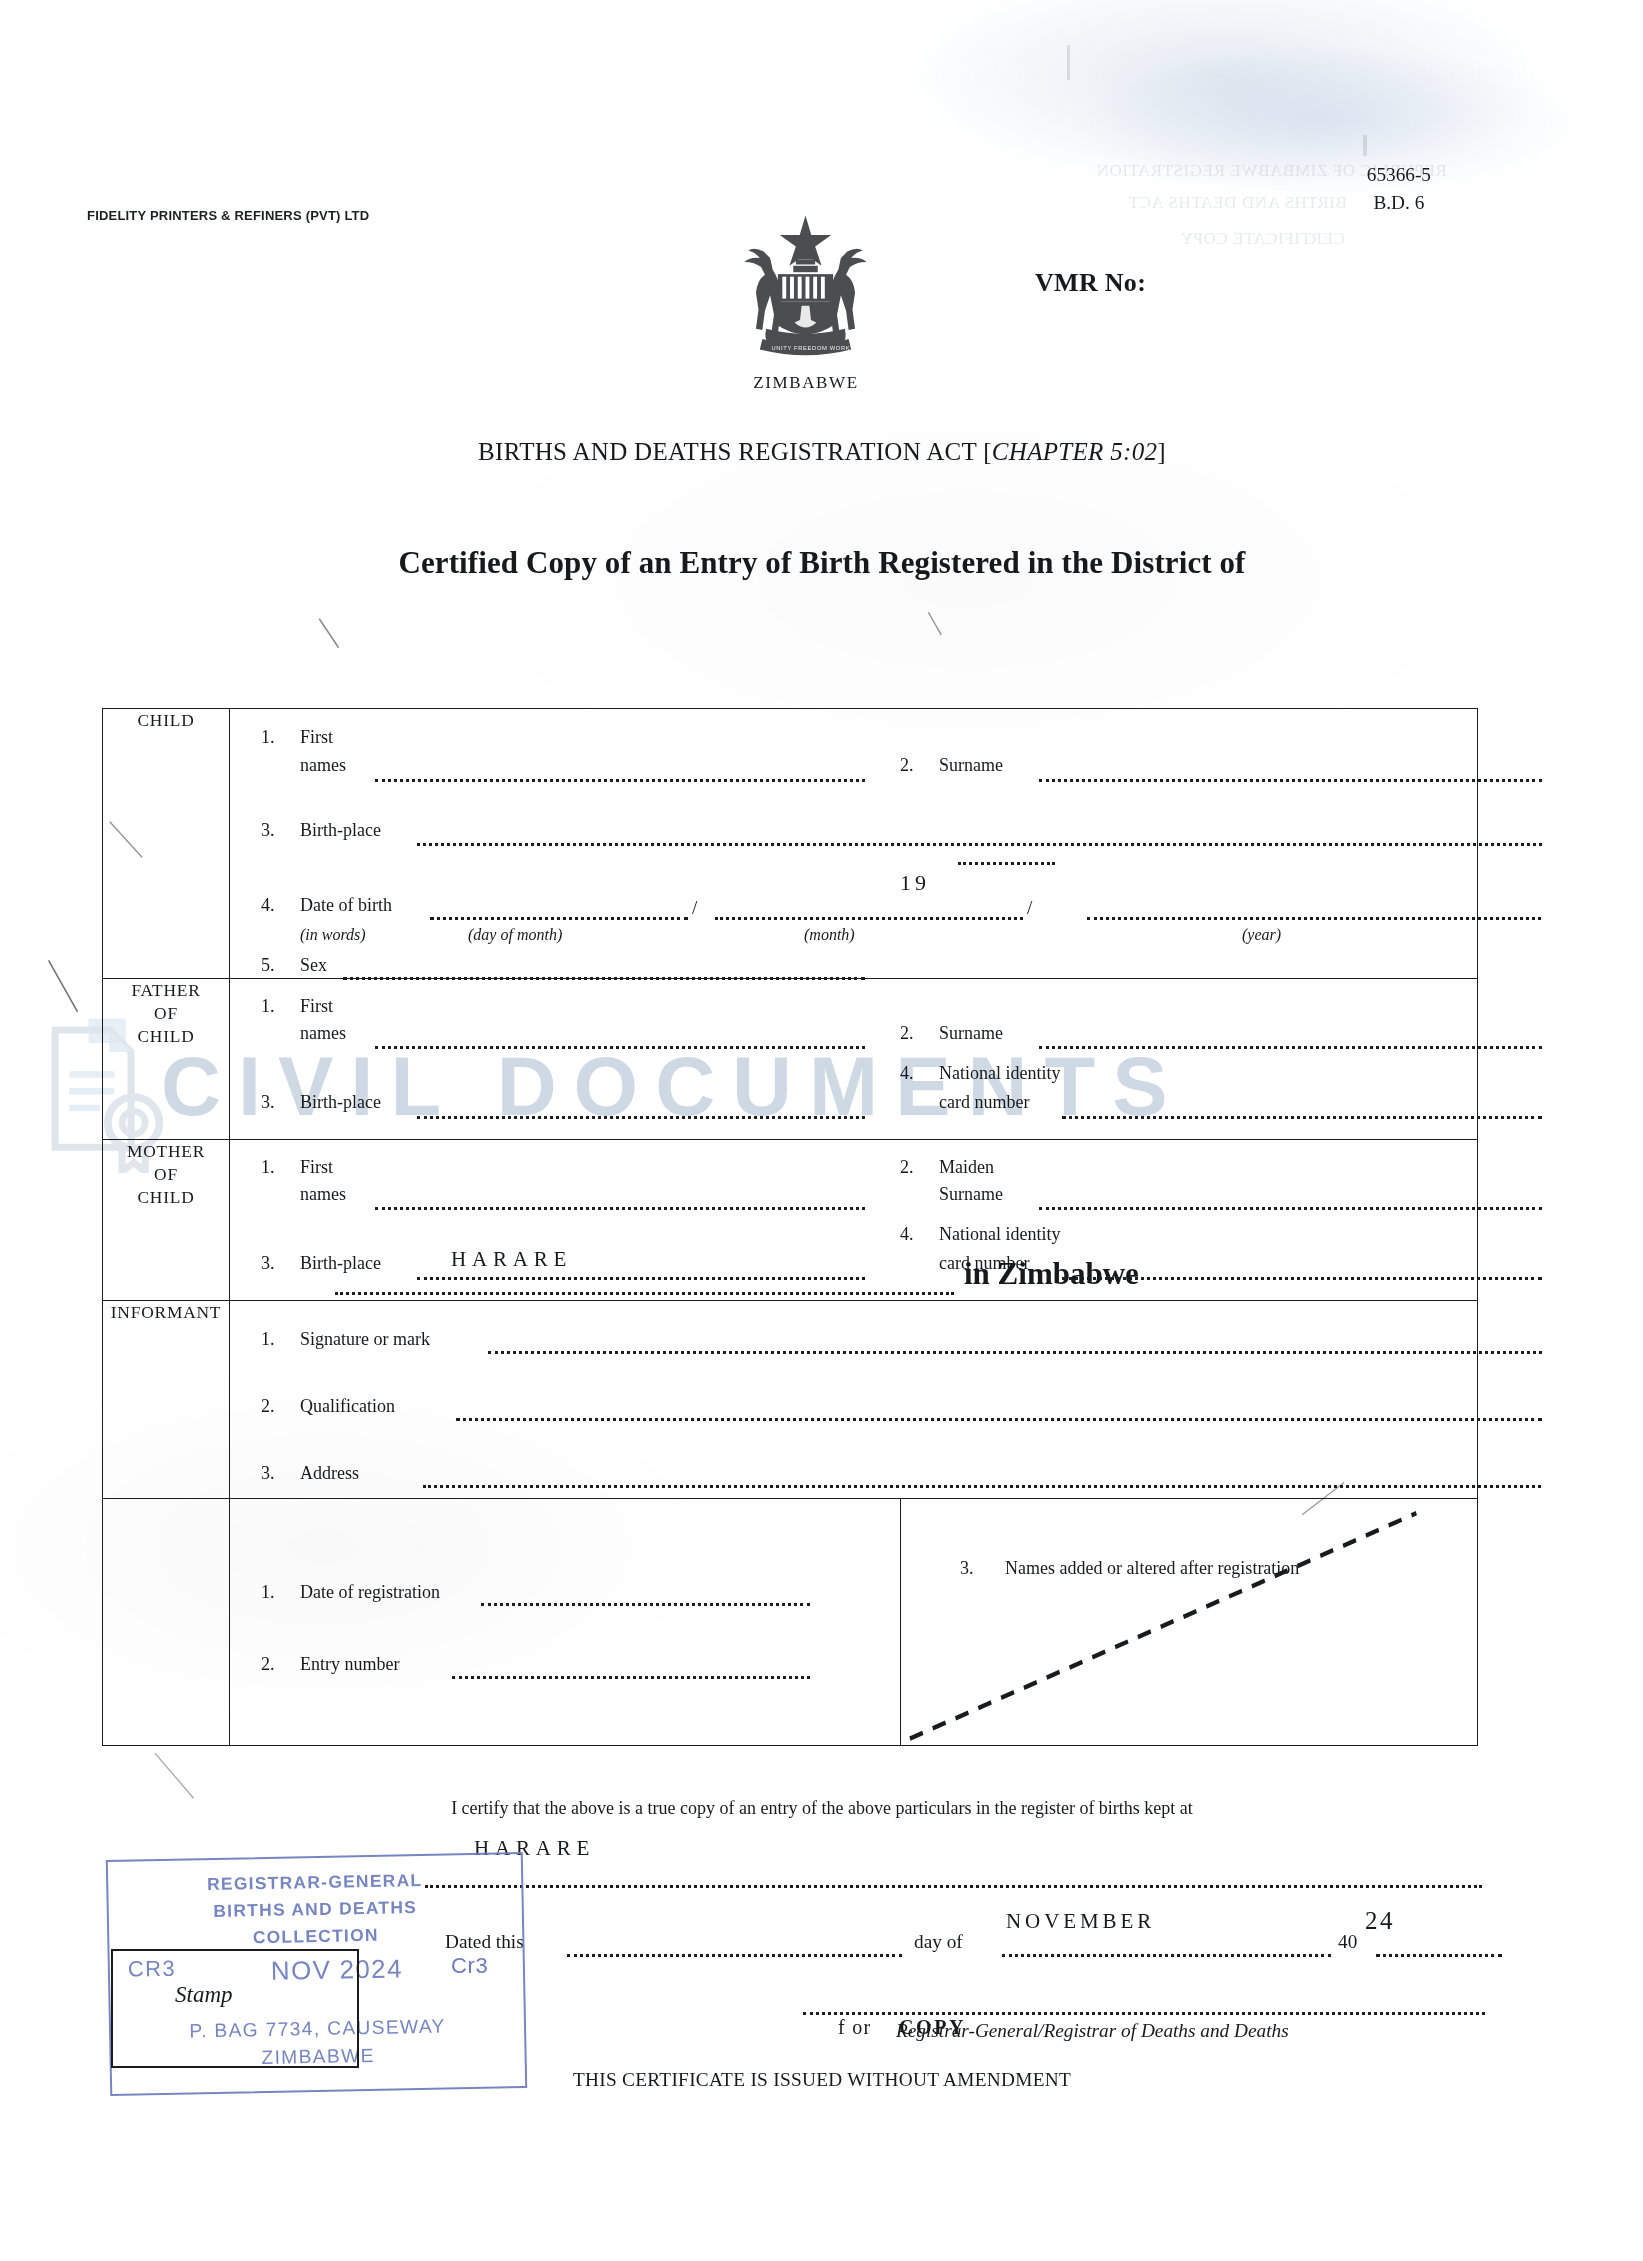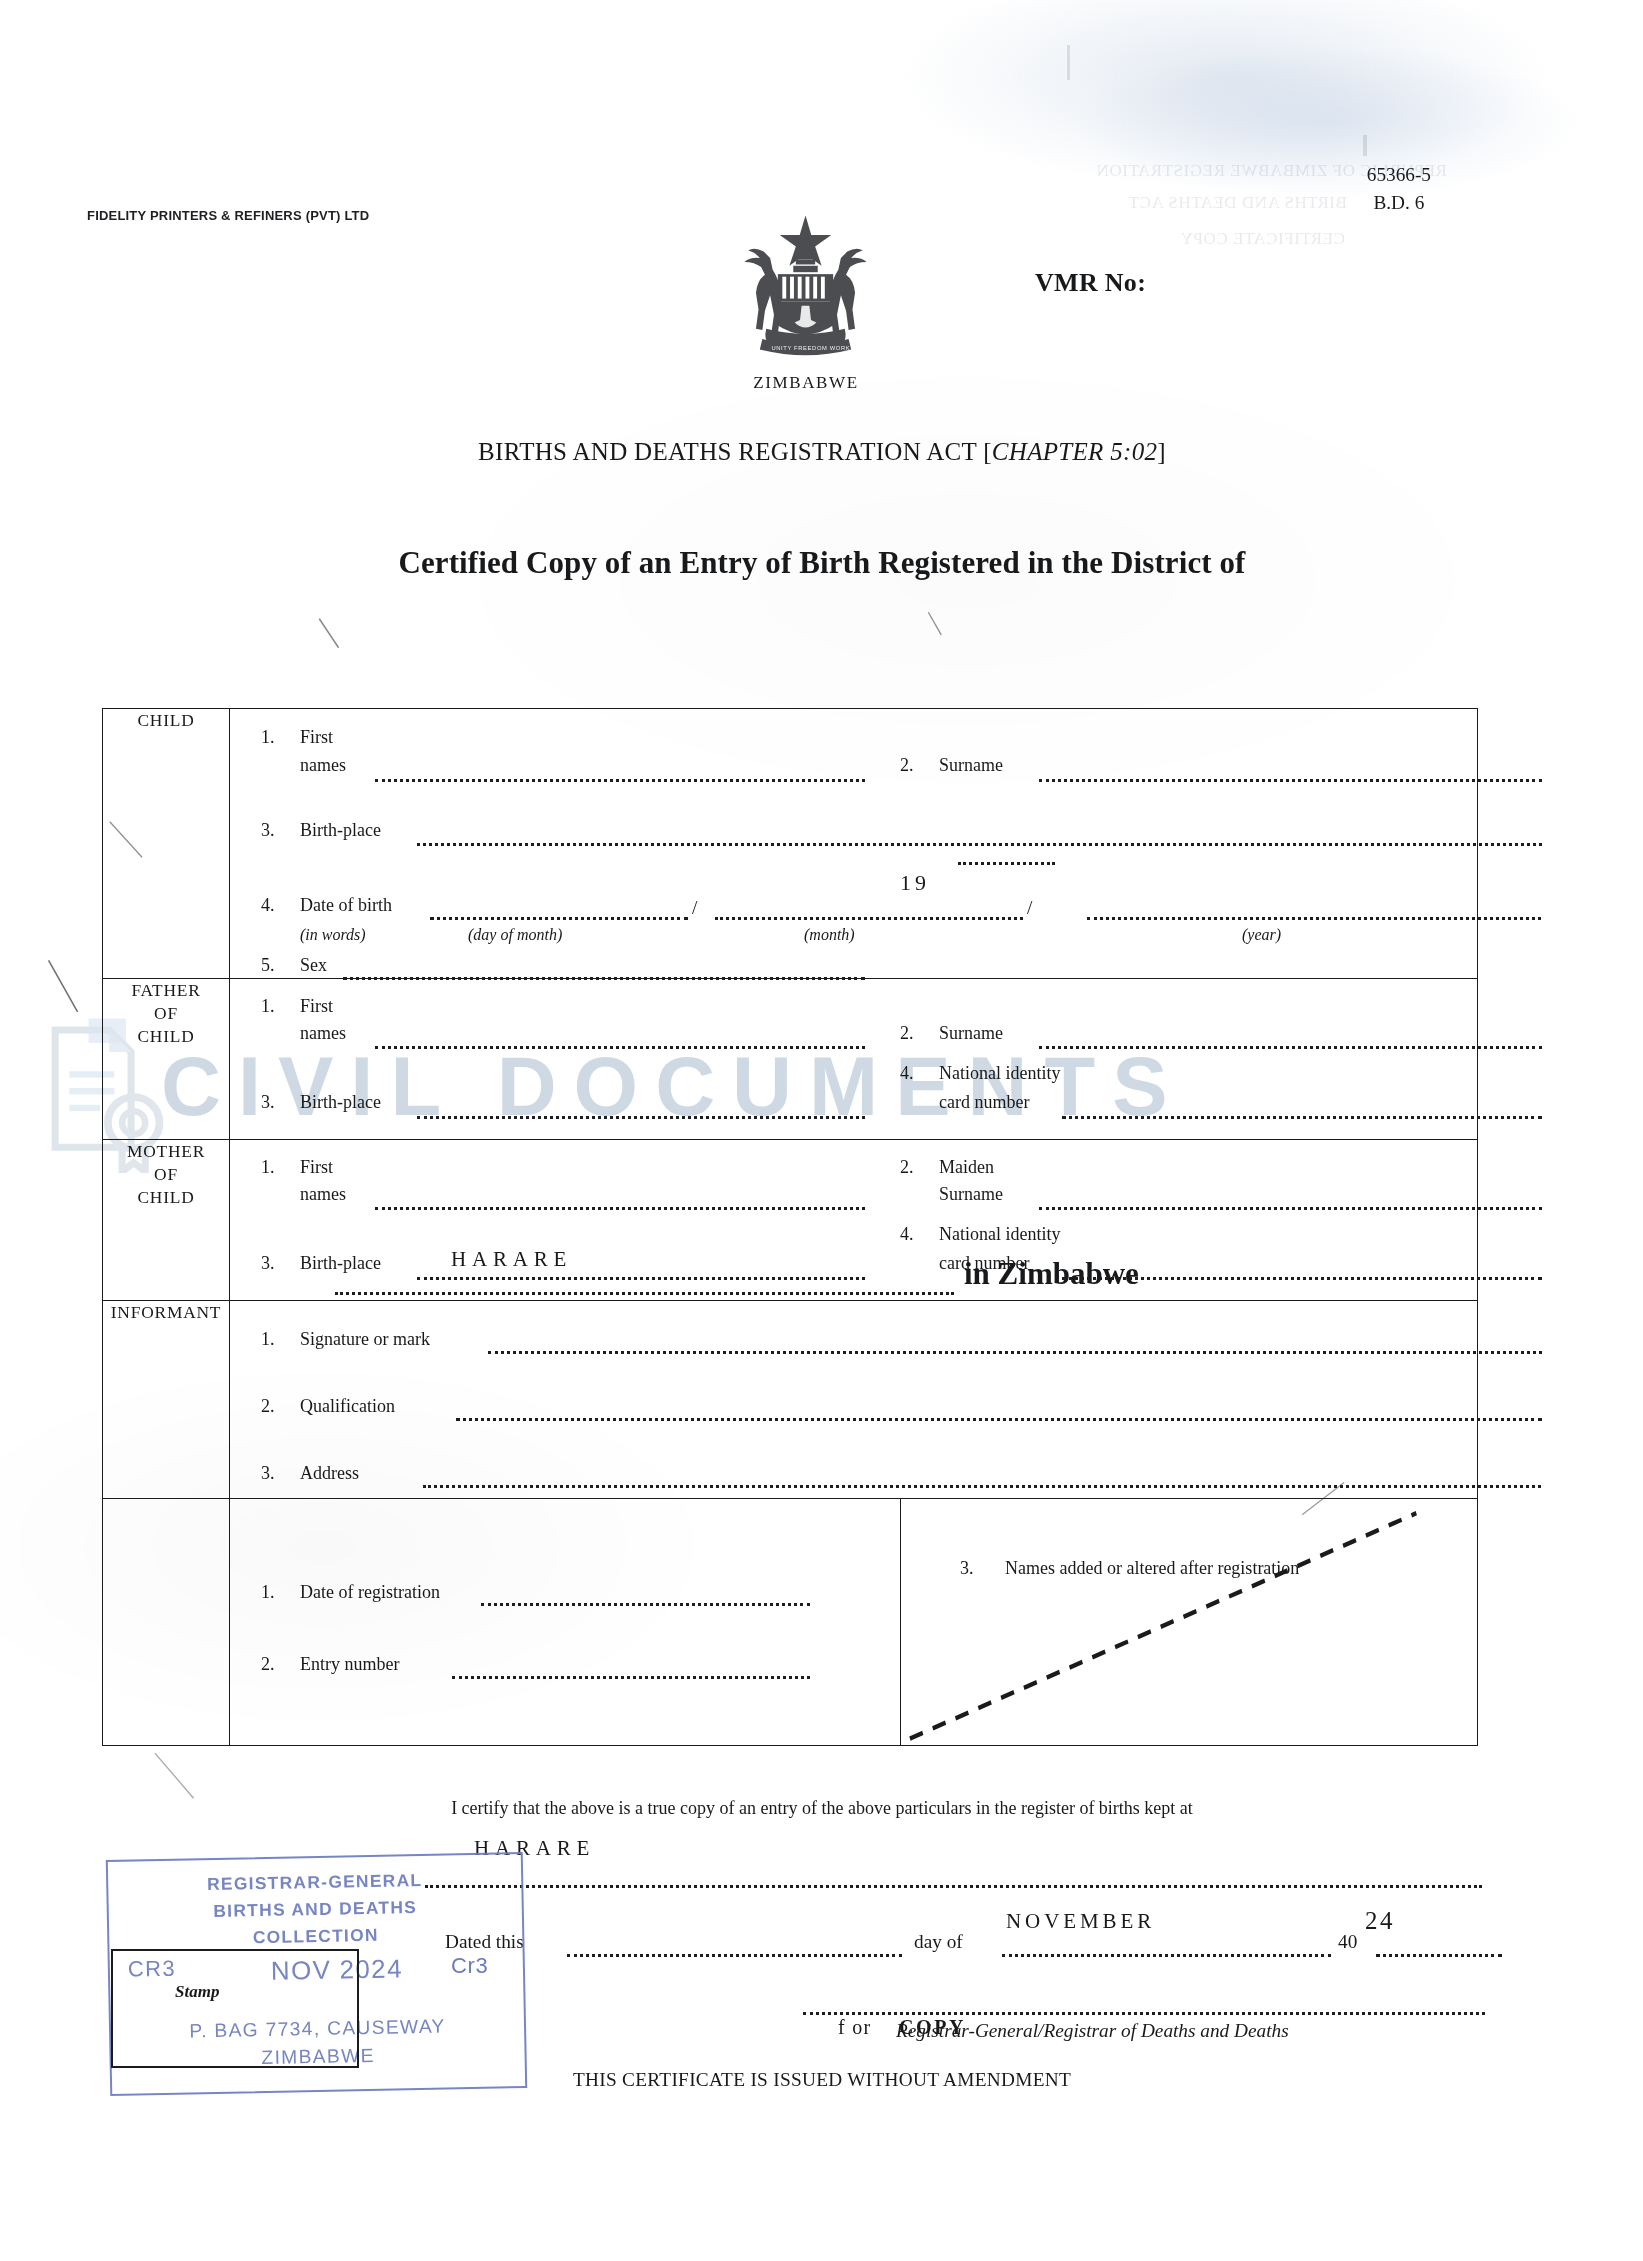--- a/index.html
+++ b/index.html
@@ -159,21 +159,21 @@
   .stamp-blue .nov{ position:absolute; left:161px; top:97px; font-size:26px; letter-spacing:1.3px; }
   .stamp-blue .pbag{ position:absolute; width:100%; text-align:center; top:160px; font-size:19.3px; letter-spacing:1.3px; }
   .stamp-blue .zwe{ position:absolute; width:100%; text-align:center; top:188px; font-size:19.3px; letter-spacing:1.3px; }
 
   .stamp-box{
     position:absolute; left:111px; top:1949px; width:244px; height:115px; z-index:9;
     border:2.6px solid #1a1b1d; background:transparent;
   }
   .stamp-word{
     position:absolute; left:175px; top:1982px; z-index:10;
-    font-size:17px; font-style:italic; font-weight:700;
+    font-size:23px; font-style:italic; font-weight:400;
   }
   .cr3-black{
     position:absolute; left:451px; top:1953px; z-index:9;
     font-size:22px; color:#6c7bbd; font-family:"Liberation Sans", sans-serif; letter-spacing:0.6px;
   }
 
   .pen{ position:absolute; z-index:4; pointer-events:none; }
 </style>
 </head>
 <body>

